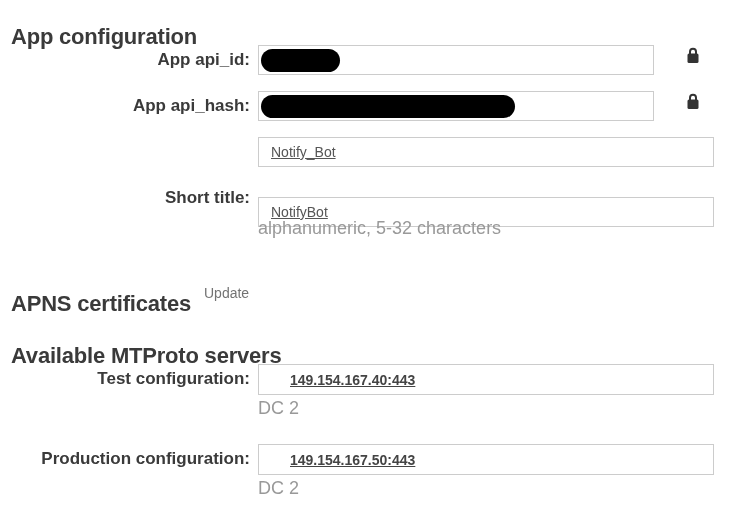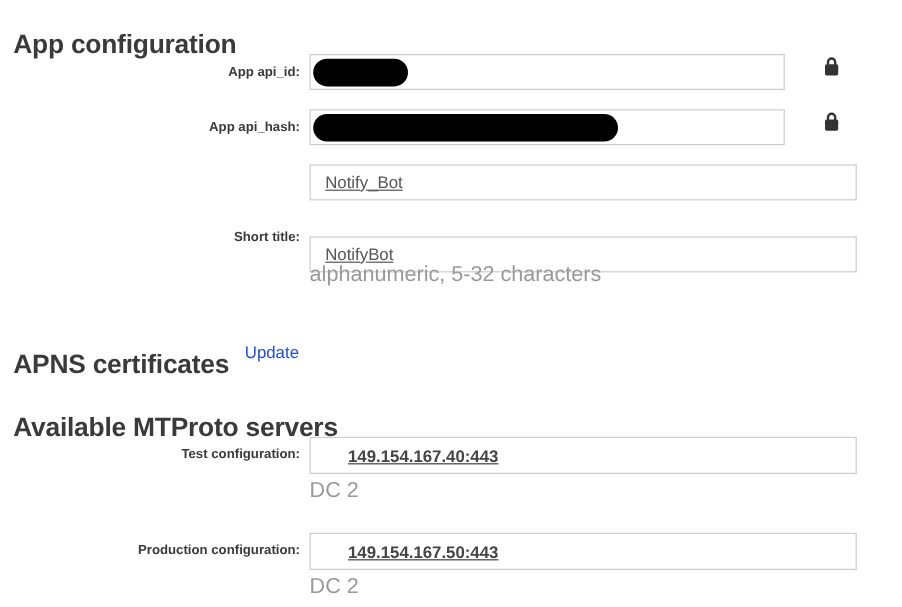--- a/index.html
+++ b/index.html
@@ -24,21 +24,21 @@
     line-height: 24px;
     white-space: nowrap;
   }
   .field-label {
     position: absolute;
     left: 0;
     width: 250px;
     height: 30px;
     line-height: 30px;
     text-align: right;
-    font-size: 11px;
+    font-size: 17px;
     font-weight: bold;
     color: #3a3a3a;
     white-space: nowrap;
   }
   .text-input {
     position: absolute;
     left: 258px;
     height: 30px;
     border: 1px solid #cccccc;
     background: #ffffff;
@@ -86,21 +86,21 @@
   }
   .lock {
     position: absolute;
     left: 686px;
     width: 14px;
     height: 17px;
   }
   .link {
     position: absolute;
     font-size: 14px;
-    color: #1d4ed8;
+    color: #737373;
     text-decoration: none;
     line-height: 16px;
     white-space: nowrap;
     cursor: pointer;
   }
 </style>
 </head>
 <body>
 
 <div class="page">

